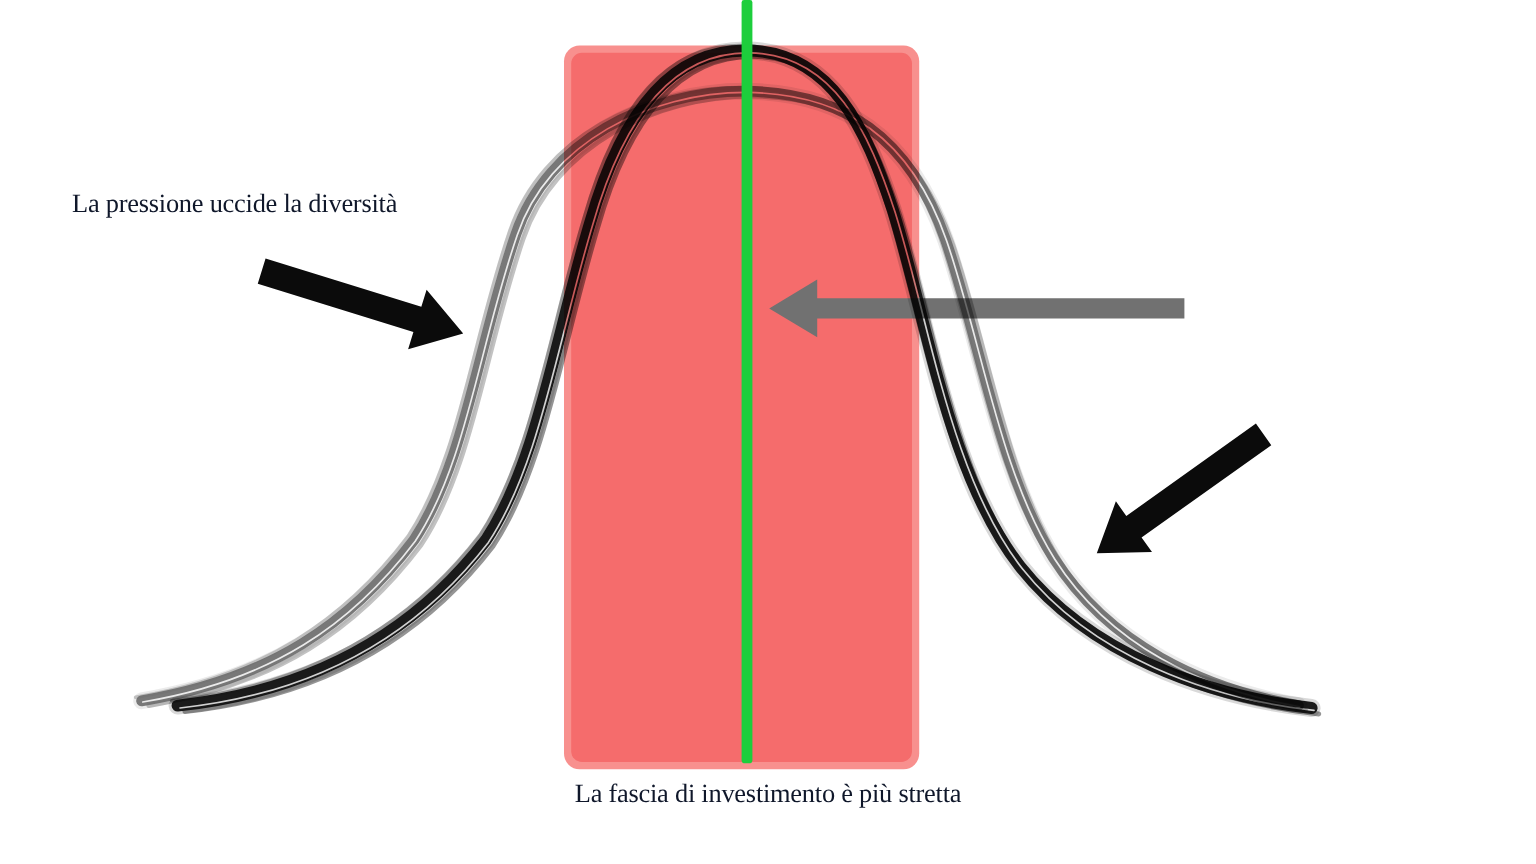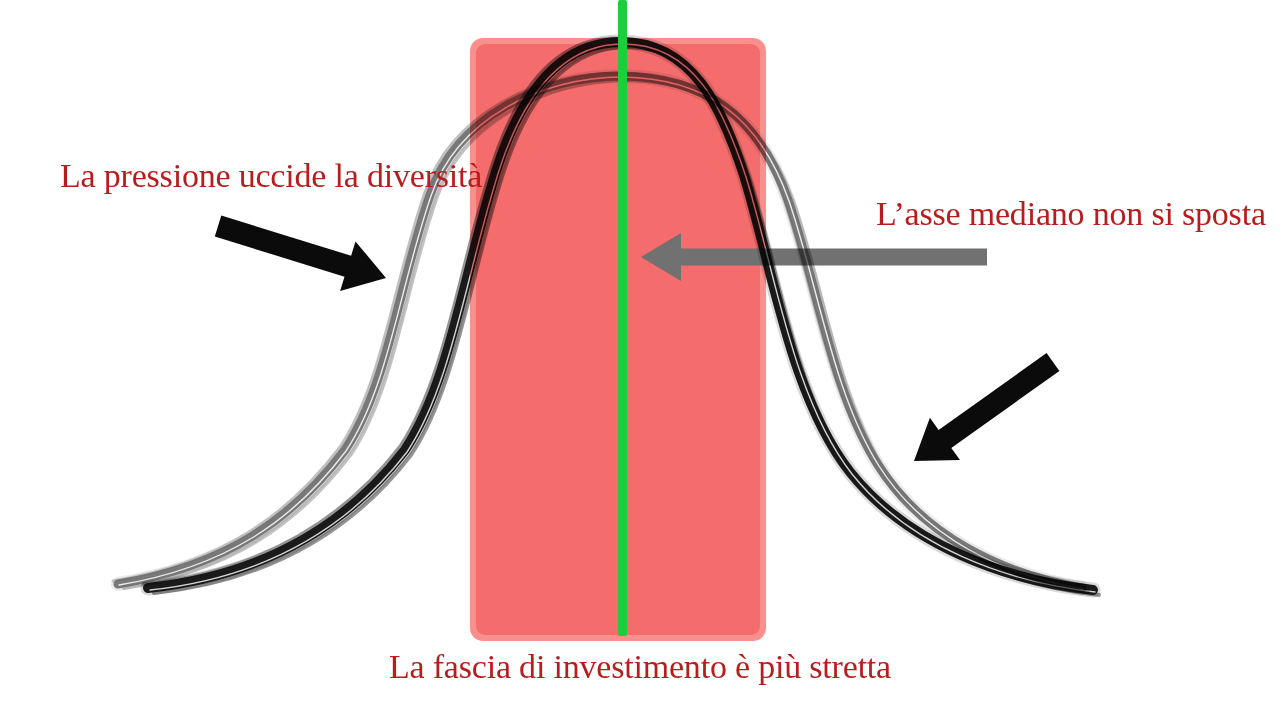--- a/index.html
+++ b/index.html
@@ -15,22 +15,22 @@
     background: #ffffff;
     font-family: "Liberation Serif", "DejaVu Serif", serif;
   }
   .stage svg {
     position: absolute;
     left: 0;
     top: 0;
   }
   .label {
     position: absolute;
-    color: #b91c1c;
-    font-size: 34px;
+    color: #0f172a;
+    font-size: 22px;
     white-space: nowrap;
     letter-spacing: -0.2px;
   }
   .label-pressure { left: 60px;  top: 157px; }
   .label-median   { left: 876px; top: 195px; }
   .label-band     { left: 50%;   top: 648px; transform: translateX(-50%); text-align: right; }
   .curves { mix-blend-mode: multiply; }
 </style>
 </head>
 <body>
@@ -69,17 +69,16 @@
 
     <rect x="618" y="0" width="9" height="636" rx="2" fill="#1dce3c"></rect>
 
     <polygon points="214.8,236.5 344.5,276.7 340.1,291 386,278 355.5,241.4 351.1,255.7 221.3,215.5" fill="#0b0b0b"></polygon>
 
     <polygon points="1046.6,353 938.6,430 929.9,417.8 914,461 960,460.1 951.3,447.9 1059.4,371" fill="#0b0b0b"></polygon>
   </svg>
 
   <div class="label label-pressure">La pressione uccide la diversità</div>
 
-  <div class="label label-median">L’asse mediano non si sposta</div>
 
   <div class="label label-band">La fascia di investimento è più stretta</div>
 
 </div>
 
 </body></html>

